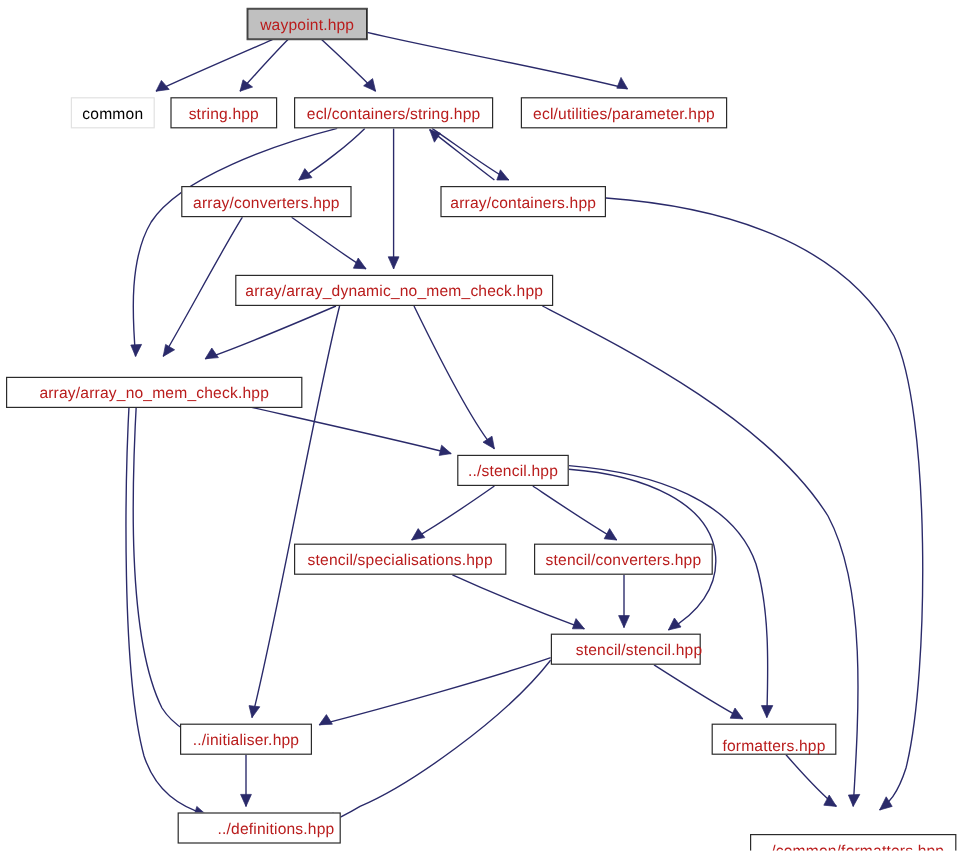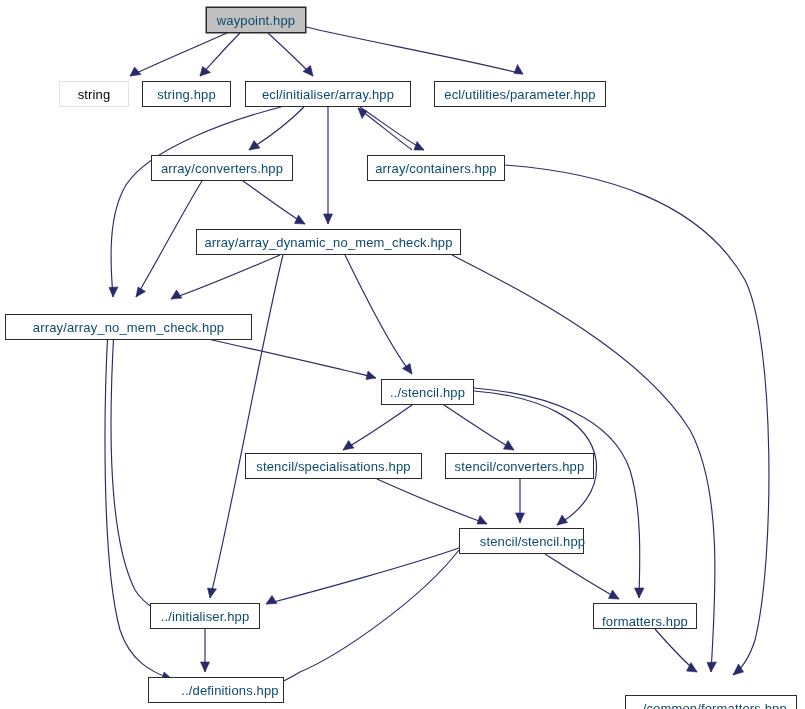--- a/index.html
+++ b/index.html
@@ -38,21 +38,21 @@
     background: #ffffff;
     border: 1px solid #2b2b2b;
     display: flex;
     align-items: center;
     justify-content: center;
     white-space: nowrap;
   }
   .node-label {
     font-family: "Liberation Sans", sans-serif;
     font-size: 13px;
-    color: #0c4a6e;
+    color: #b91c1c;
     letter-spacing: 0.15px;
     line-height: 1;
     padding: 0 6px;
   }
   .node-box.root {
     background: #c0c0c0;
     border: 1px solid #2b2b2b;
     box-shadow: 0 0 0 0.5px #2b2b2b;
   }
   .node-box.system {
@@ -187,27 +187,27 @@
       <g>
         <path class="edge-path" d="M 505,165 C 600,172 700,200 745,280 C 775,340 775,560 755,640 C 748,662 740,670 733,675"></path>
         <path class="edge-head" d="M 733,675 l 10.5,-3 l -5,-8 z"></path>
       </g>
     </svg>
   <div id="node-layer">
       <div class="node-box root" style="left: 206px; top: 7px; width: 100px; height: 26px;">
         <span class="node-label">waypoint.hpp</span>
       </div>
       <div class="node-box system" style="left: 59px; top: 81px; width: 70px; height: 26px;">
-        <span class="node-label">string</span>
+        <span class="node-label">common</span>
       </div>
       <div class="node-box" style="left: 142px; top: 81px; width: 89px; height: 26px;">
         <span class="node-label">string.hpp</span>
       </div>
       <div class="node-box" style="left: 245px; top: 81px; width: 166px; height: 26px;">
-        <span class="node-label">ecl/initialiser/array.hpp</span>
+        <span class="node-label">ecl/containers/string.hpp</span>
       </div>
       <div class="node-box" style="left: 434px; top: 81px; width: 172px; height: 26px;">
         <span class="node-label">ecl/utilities/parameter.hpp</span>
       </div>
       <div class="node-box" style="left: 151px; top: 155px; width: 142px; height: 26px;">
         <span class="node-label">array/converters.hpp</span>
       </div>
       <div class="node-box" style="left: 367px; top: 155px; width: 138px; height: 26px;">
         <span class="node-label">array/containers.hpp</span>
       </div>

